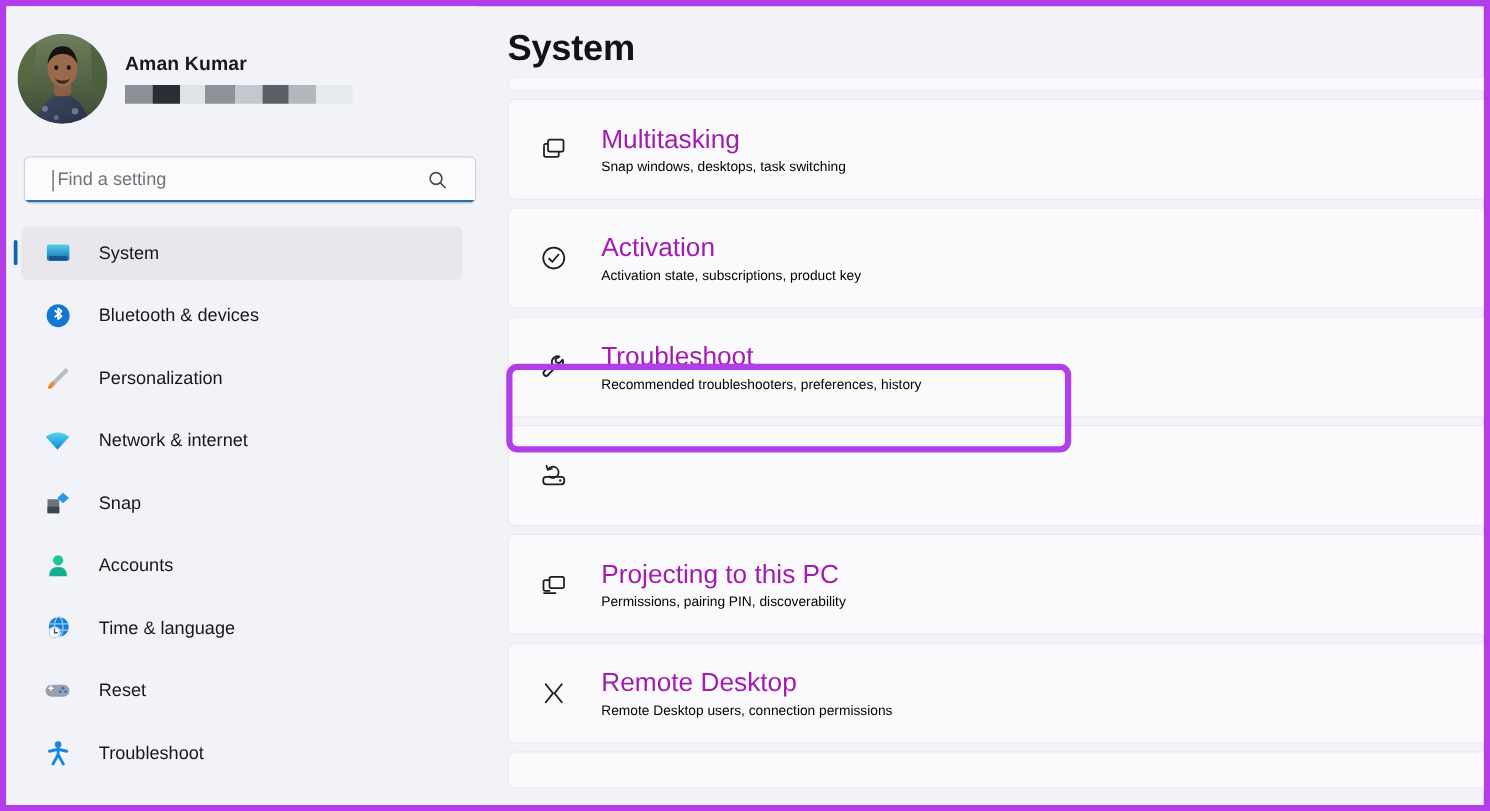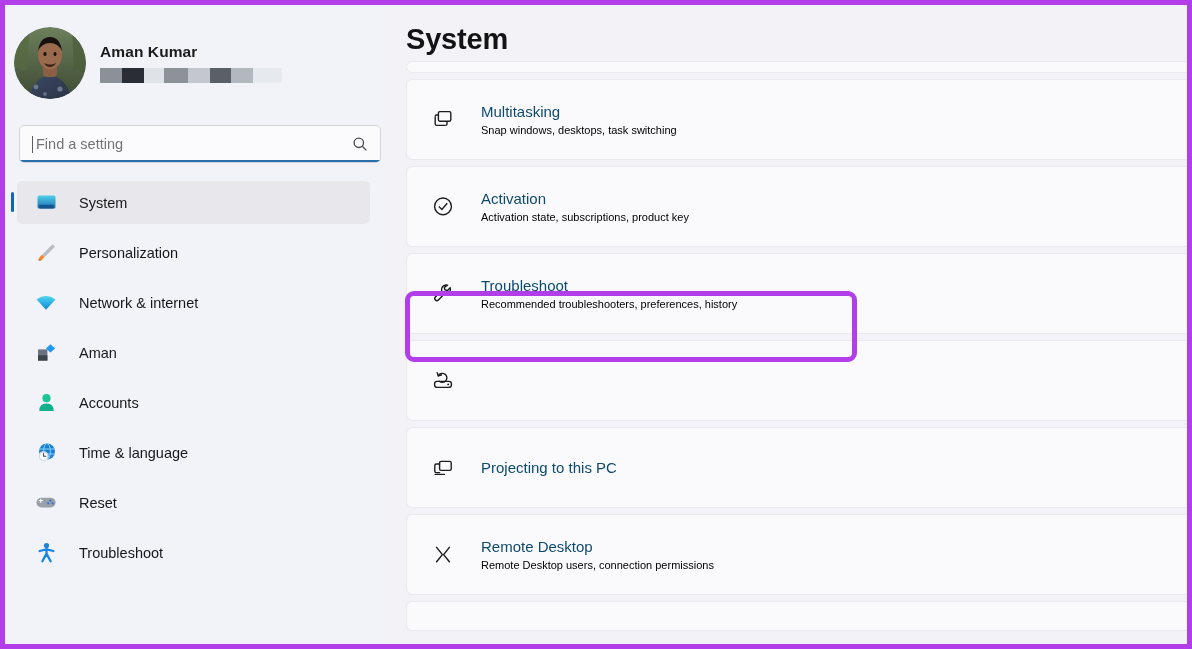--- a/index.html
+++ b/index.html
@@ -68,21 +68,21 @@
   
   .search-wrap {
     margin: 22px 1px 0 14px;
     height: 38px;
     background: #fbfbfd;
     border: 1px solid #d2d4da;
     border-radius: 5px;
     position: relative;
     display: flex;
     align-items: center;
-    padding: 0 12px;
+    padding: 0 22px;
     overflow: hidden;
   }
   .search-wrap::after {
     content: "";
     position: absolute;
     left: 0; right: 0; bottom: 0;
     height: 2px;
     background: #2a6fa8;
   }
   .caret {
@@ -177,21 +177,21 @@
   .row-icon {
     width: 32px; height: 32px;
     flex: 0 0 32px;
     margin-right: 22px;
     display: flex;
     align-items: center;
     justify-content: center;
     color: #1d1d20;
   }
   .row-text { display: flex; flex-direction: column; gap: 4px; }
-  .row-title { font-size: 15px; color: #0c4a6e; }
+  .row-title { font-size: 21px; color: #a21caf; }
   .row-sub { font-size: 11px; color: #000000; }
 
   
   #highlight-box {
     position: absolute;
     left: 400px;
     top: 286px;
     width: 452px;
     height: 71px;
     border: 5px solid #b13ee8;
@@ -278,20 +278,29 @@
                   <stop offset="1" stop-color="#1b6fb5"></stop>
             </linearGradient>
               </defs>
             <rect x="1.5" y="3.5" width="18" height="13" rx="1.6" fill="url(#gsys)"></rect>
             <rect x="3.2" y="12.8" width="14.6" height="3.7" rx="1" fill="#14548f"></rect>
           </svg>
         </span>
         <span class="nav-label">System</span>
       </div>
 
+      <div class="nav-item">
+        <span class="nav-icon">
+          <svg width="21" height="21" viewBox="0 0 21 21">
+            <circle cx="10.5" cy="10.5" r="9.2" fill="#1477d4"></circle>
+            <path d="M8.2 6.6 L13.2 11 L10.5 13.3 L10.5 4.6 L13.2 7 L8.2 11.4" fill="none" stroke="#fff" stroke-width="1.35" stroke-linejoin="round" stroke-linecap="round"></path>
+          </svg>
+        </span>
+        <span class="nav-label">Bluetooth &amp; devices</span>
+      </div>
 
       <div class="nav-item">
         <span class="nav-icon">
           <svg width="21" height="21" viewBox="0 0 21 21">
             <path d="M16.6 2.3 L19 4.7 L8.6 15.1 L6.2 12.7 Z" fill="#b9bcc4"></path>
             <path d="M6.2 12.7 L8.6 15.1 L5.2 18.6 L2.4 18.6 Q2.6 15.3 6.2 12.7 Z" fill="#f08a33"></path>
             <path d="M2.4 18.6 L4 17 L5.2 18.6 Z" fill="#cf6a1d"></path>
           </svg>
         </span>
         <span class="nav-label">Personalization</span>
@@ -313,21 +322,21 @@
       </div>
 
       <div class="nav-item">
         <span class="nav-icon">
           <svg width="21" height="21" viewBox="0 0 21 21">
             <rect x="2" y="7.4" width="9.4" height="11.2" fill="#6b7280"></rect>
             <rect x="2" y="13.3" width="9.4" height="5.3" fill="#3f454e"></rect>
             <path d="M14.4 2.2 L19.2 6.4 L14.4 10.6 L9.9 6.4 Z" fill="#2196f3"></path>
           </svg>
         </span>
-        <span class="nav-label">Aman</span>
+        <span class="nav-label">Snap</span>
       </div>
 
       <div class="nav-item">
         <span class="nav-icon">
           <svg width="21" height="21" viewBox="0 0 21 21">
             <circle cx="10.5" cy="6.2" r="4.1" fill="#1fc39a"></circle>
             <path d="M3.3 19 Q3.3 11.6 10.5 11.6 Q17.7 11.6 17.7 19 Z" fill="#13b08d"></path>
           </svg>
         </span>
         <span class="nav-label">Accounts</span>
@@ -439,20 +448,21 @@
       <div class="row">
         <span class="row-icon">
           <svg width="26" height="26" viewBox="0 0 26 26" fill="none" stroke="currentColor" stroke-width="1.4" stroke-linecap="round">
             <rect x="9.6" y="6.4" width="11.6" height="9" rx="1.4"></rect>
             <path d="M9.6 17.6 H6.2 a1.4 1.4 0 0 1 -1.4 -1.4 V10.4 a1.4 1.4 0 0 1 1.4 -1.4 H9.6"></path>
             <path d="M5.2 19.4 H14.4"></path>
           </svg>
         </span>
         <span class="row-text">
           <span class="row-title">Projecting to this PC</span>
+          <span class="row-sub">Permissions, pairing PIN, discoverability</span>
         </span>
 
       </div>
 
       <div class="row">
         <span class="row-icon">
           <svg width="26" height="26" viewBox="0 0 26 26" fill="none" stroke="currentColor" stroke-width="1.5" stroke-linecap="round" stroke-linejoin="round">
             <path d="M6.6 5.4 L12.4 12.6 L6.6 19.8"></path>
             <path d="M19.4 5.4 L13.6 12.6 L19.4 19.8"></path>
           </svg>

